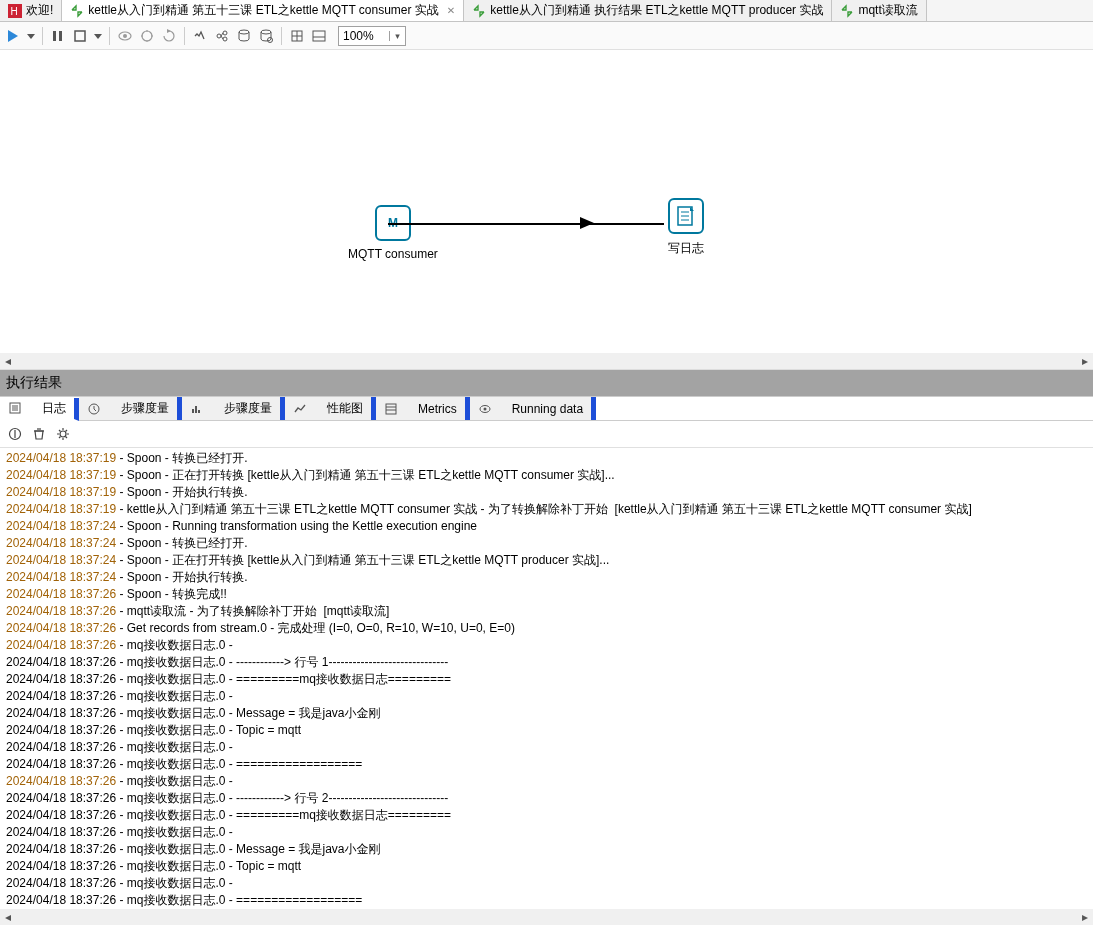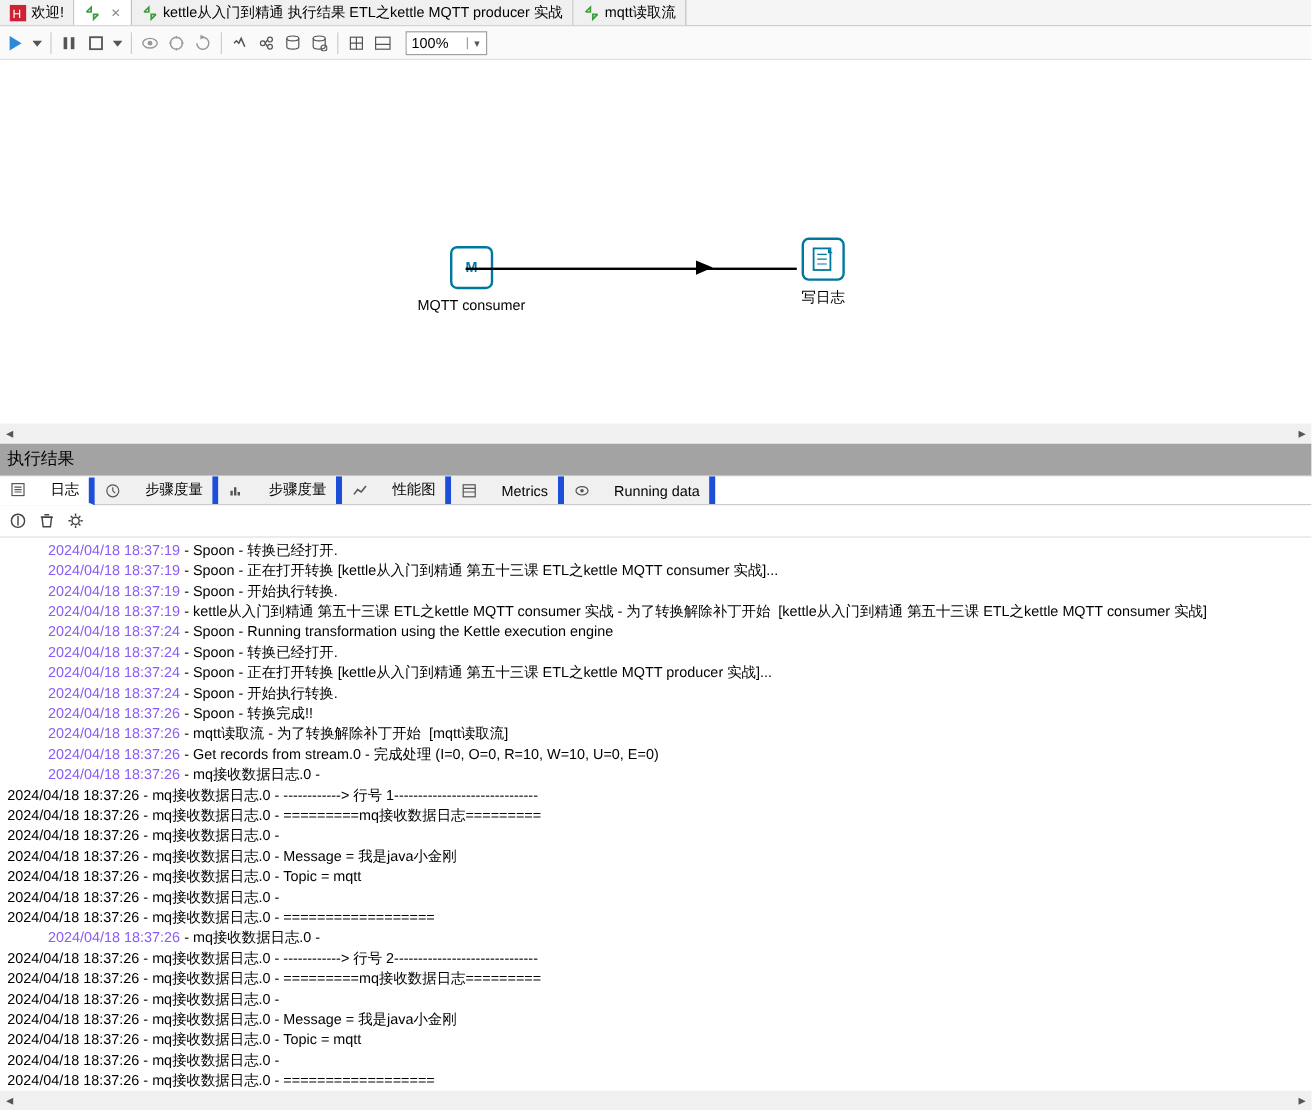--- a/index.html
+++ b/index.html
@@ -152,21 +152,21 @@
   
   .log-body {
     font-family:"Microsoft YaHei",Tahoma,sans-serif;
     font-size:12px;
     padding:2px 6px;
     overflow:auto;
     height: calc(925px - 22px - 28px - 320px - 26px - 24px - 28px - 16px);
     white-space: pre;
   }
   .log-line{ line-height:17px; white-space:pre; }
-  .ts-blue{ color:#8b5cf6;margin-left:34px; }
+  .ts-blue{ color:#a16207; }
   
   .bottom-scroll {
     height:16px;
     background:#f0f0f0;
     display:flex;align-items:center;
   }
   .bottom-scroll .arrow{width:16px;height:16px;display:flex;align-items:center;justify-content:center;color:#555;cursor:pointer;}
 </style>
 </head>
 <body>
@@ -181,20 +181,21 @@
       </span>
       <span class="tab-label">欢迎!</span>
     </div>
     <div class="tab active">
       <span class="tab-icon">
         <svg width="14" height="14">
           <polyline points="2,6 6,2 6,6 2,6" fill="none" stroke="#3a9d3a" stroke-width="1.4"></polyline>
           <polyline points="12,8 8,12 8,8 12,8" fill="none" stroke="#3a9d3a" stroke-width="1.4"></polyline>
         </svg>
       </span>
+      <span class="tab-label">kettle从入门到精通 第五十三课 ETL之kettle MQTT consumer 实战</span>
       <span class="tab-close"></span>
     </div>
     <div class="tab">
       <span class="tab-icon">
         <svg width="14" height="14">
           <polyline points="2,6 6,2 6,6 2,6" fill="none" stroke="#3a9d3a" stroke-width="1.4"></polyline>
           <polyline points="12,8 8,12 8,8 12,8" fill="none" stroke="#3a9d3a" stroke-width="1.4"></polyline>
         </svg>
       </span>
       <span class="tab-label">kettle从入门到精通 执行结果 ETL之kettle MQTT producer 实战</span>

